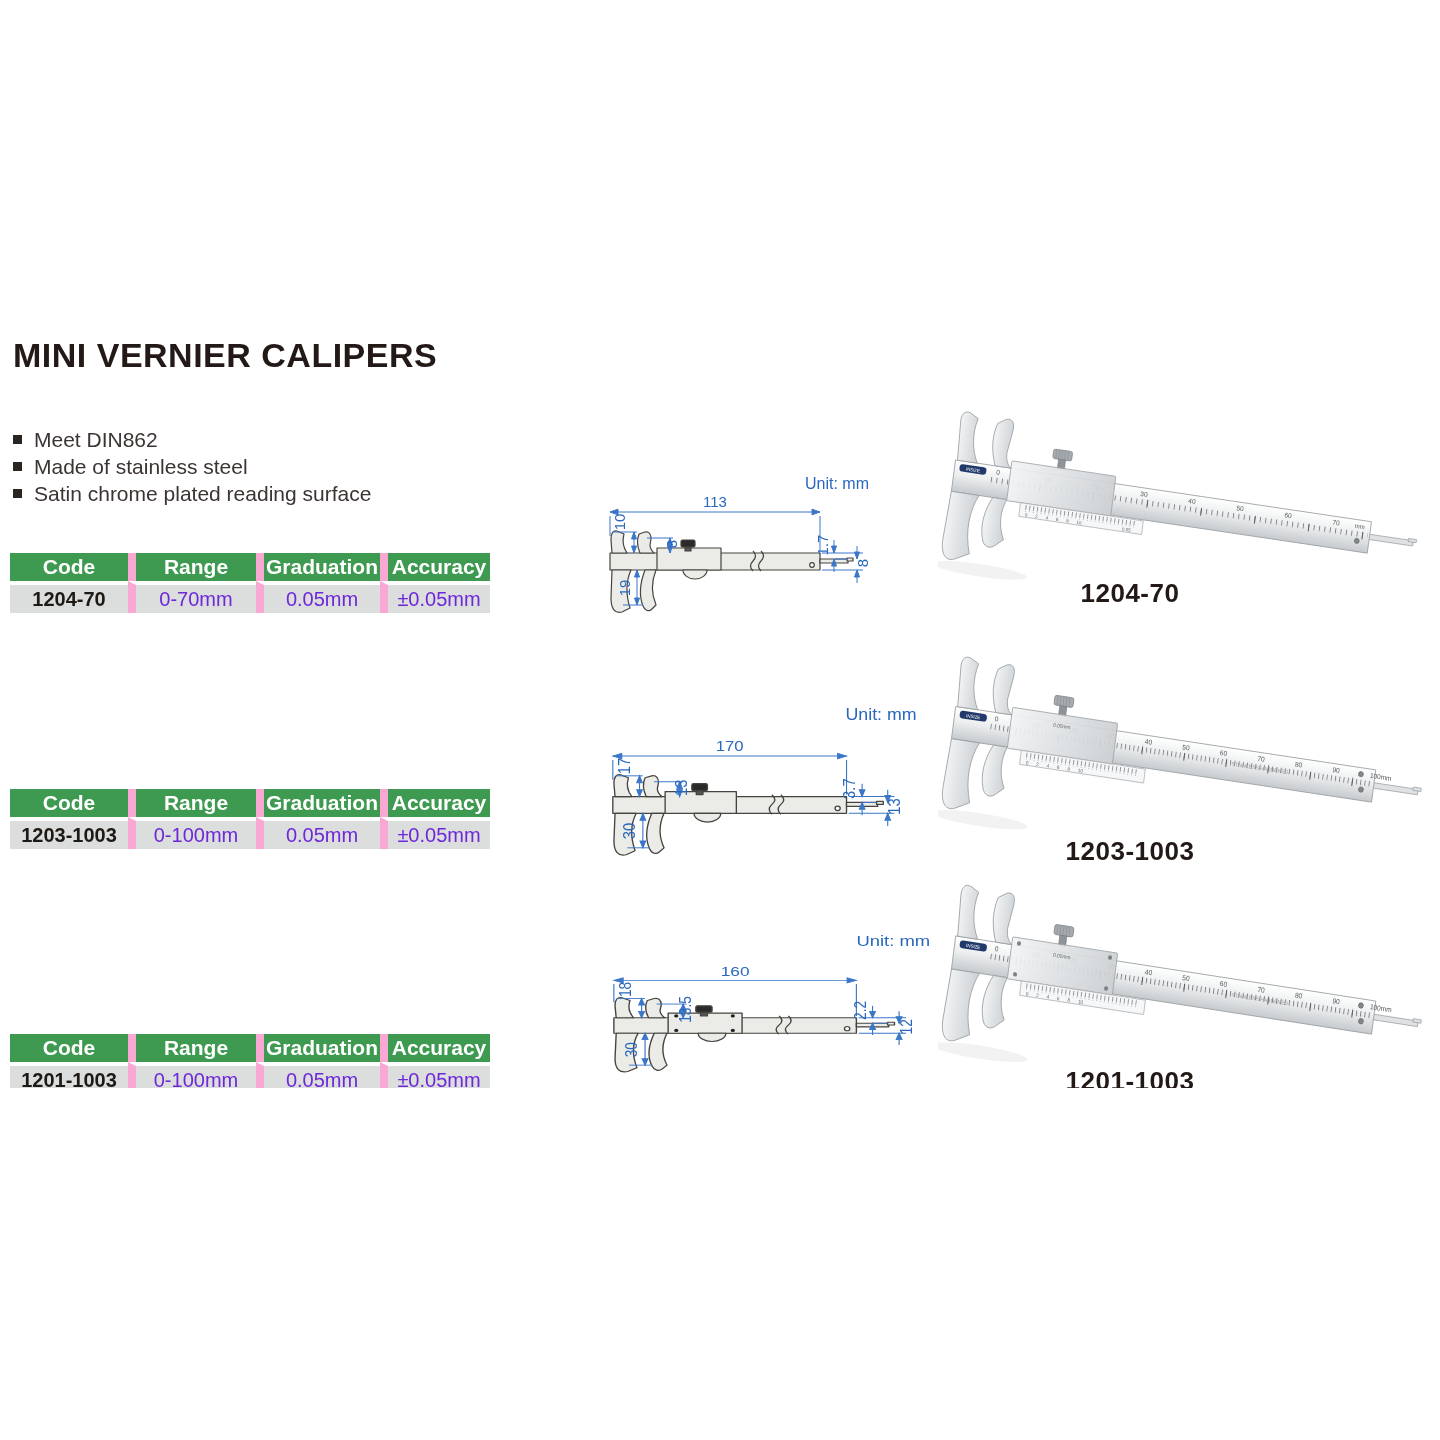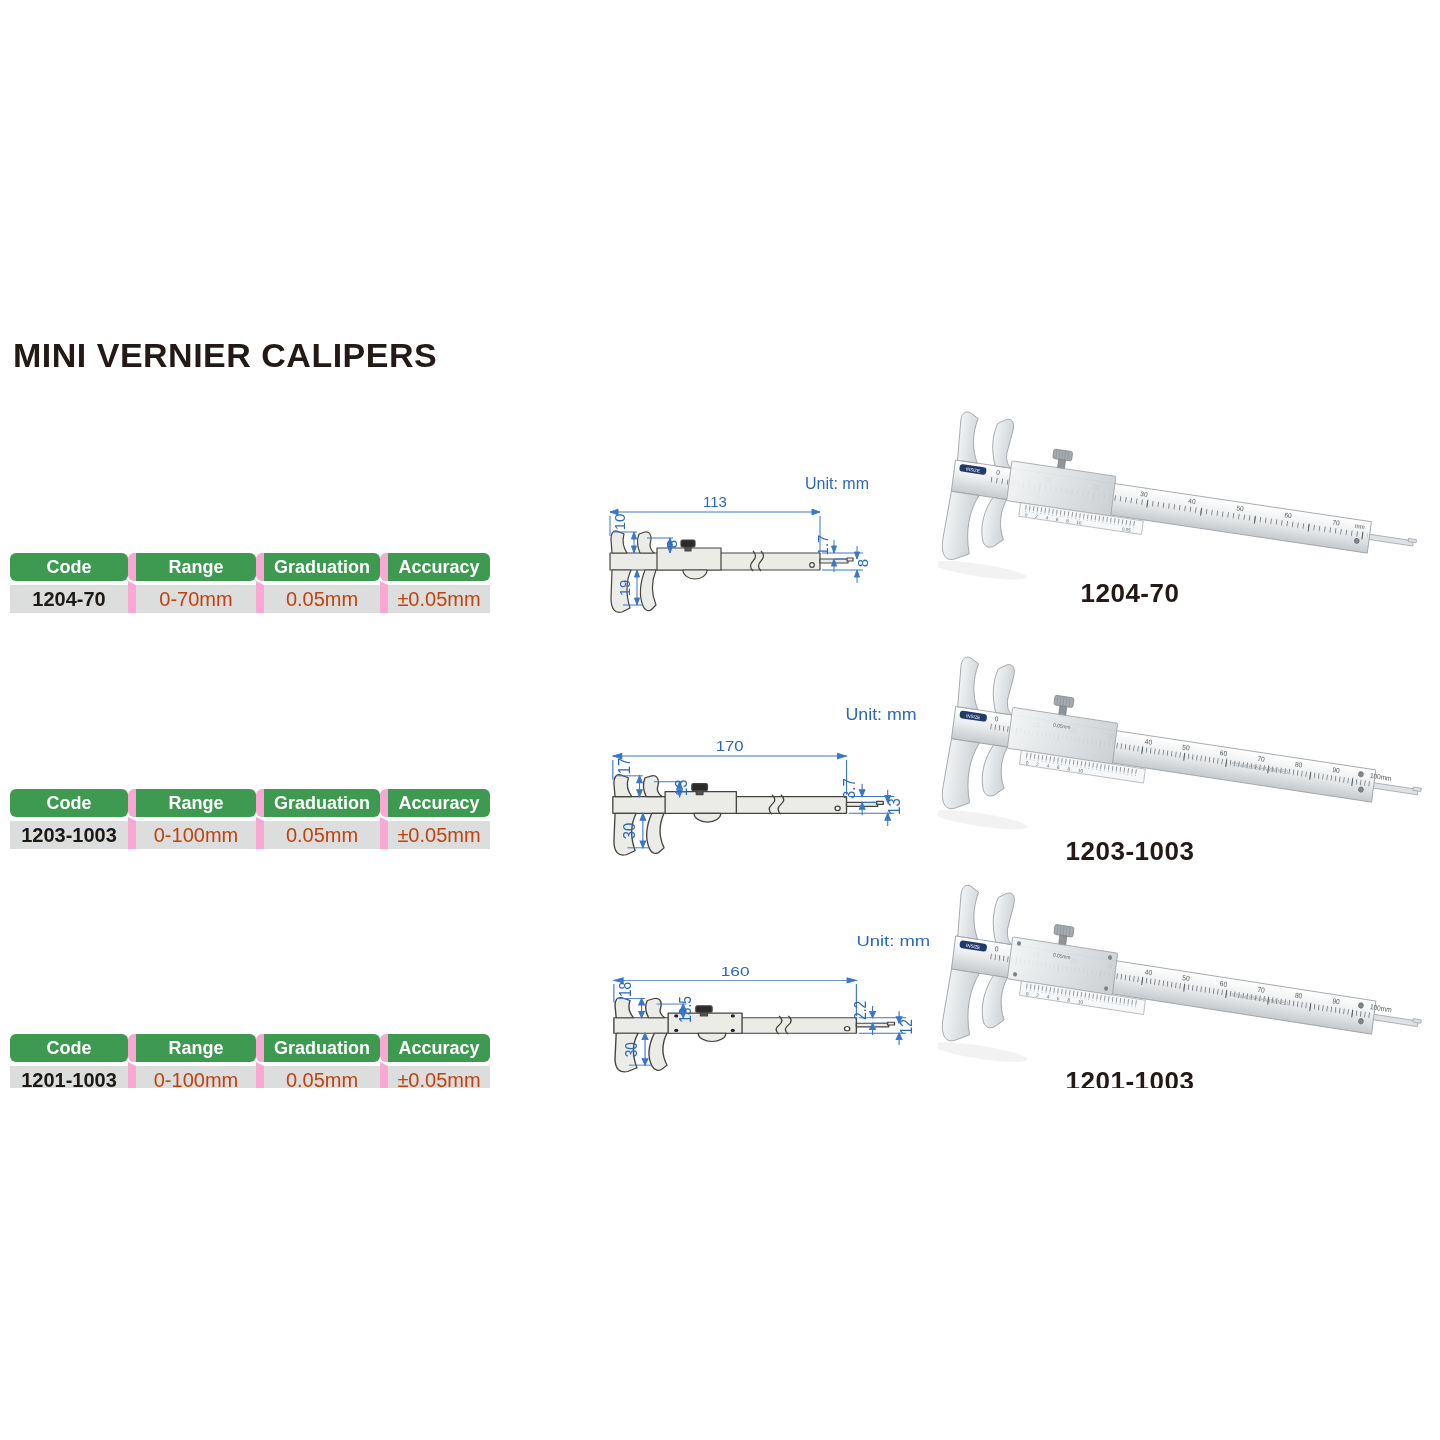--- a/index.html
+++ b/index.html
@@ -8,23 +8,23 @@
   
   .title{position:absolute;left:13px;top:336px;font-size:34px;font-weight:bold;
          color:#231916;letter-spacing:0.5px;}
   
   .features{position:absolute;left:13px;top:426px;list-style:none;margin:0;padding:0;}
   .features li{display:flex;align-items:center;height:27px;font-size:21px;color:#3b3432;}
   .features .sq{width:9px;height:9px;background:#2b2522;margin-right:12px;flex:0 0 auto;}
   
   .ptable{position:absolute;left:10px;width:480px;display:grid;
           grid-template-columns:118px 128px 124px 110px;}
-  .ptable .h{background:#3E9A50;color:#ffffff;font-weight:bold;font-size:18px;
-             height:28px;line-height:28px;text-align:center;border-radius:6px;}
-  .ptable .d{background:#DCDDDD;color:#c2410c;font-size:20px;height:28px;line-height:28px;
+  .ptable .h{background:#3E9A50;color:#ffffff;font-weight:bold;font-size:21px;
+             height:28px;line-height:28px;text-align:center;}
+  .ptable .d{background:#DCDDDD;color:#6d28d9;font-size:20px;height:28px;line-height:28px;
              text-align:center;border-top:4px solid #fff;}
   .ptable .code{font-weight:bold;color:#1d1915;}
   .ptable .bl{border-left:8px solid #f9a8d4;}
   .t1{top:553px;} .t2{top:789px;} .t3{top:1034px;}
   
   .diagram{position:absolute;}
   .d1{left:585px;top:448px;width:310px;height:215px;}
   .d2{left:585px;top:693px;width:345px;height:212px;}
   .d3{left:585px;top:922px;width:358px;height:196px;}
   .diagram .screws{display:none;}
@@ -39,20 +39,34 @@
           font-size:26px;font-weight:bold;color:#231916;letter-spacing:0.5px;}
   .l1{top:578px;} .l2{top:836px;} .l3{top:1066px;}
 </style>
 </head>
 <body>
 
 <div class="page">
 
   <div class="title">MINI VERNIER CALIPERS</div>
 
+  <ul class="features">
+    <li>
+      <span class="sq"></span>
+      <span>Meet DIN862</span>
+      </li>
+    <li>
+      <span class="sq"></span>
+      <span>Made of stainless steel</span>
+      </li>
+    <li>
+      <span class="sq"></span>
+      <span>Satin chrome plated reading surface</span>
+      </li>
+  </ul>
 
   <div class="ptable t1">
     <div class="h">Code</div>
     <div class="h bl">Range</div>
     <div class="h bl">Graduation</div>
     <div class="h bl">Accuracy</div>
     <div class="d code">1204-70</div>
     <div class="d bl">0-70mm</div>
     <div class="d bl">0.05mm</div>
     <div class="d bl">±0.05mm</div>

